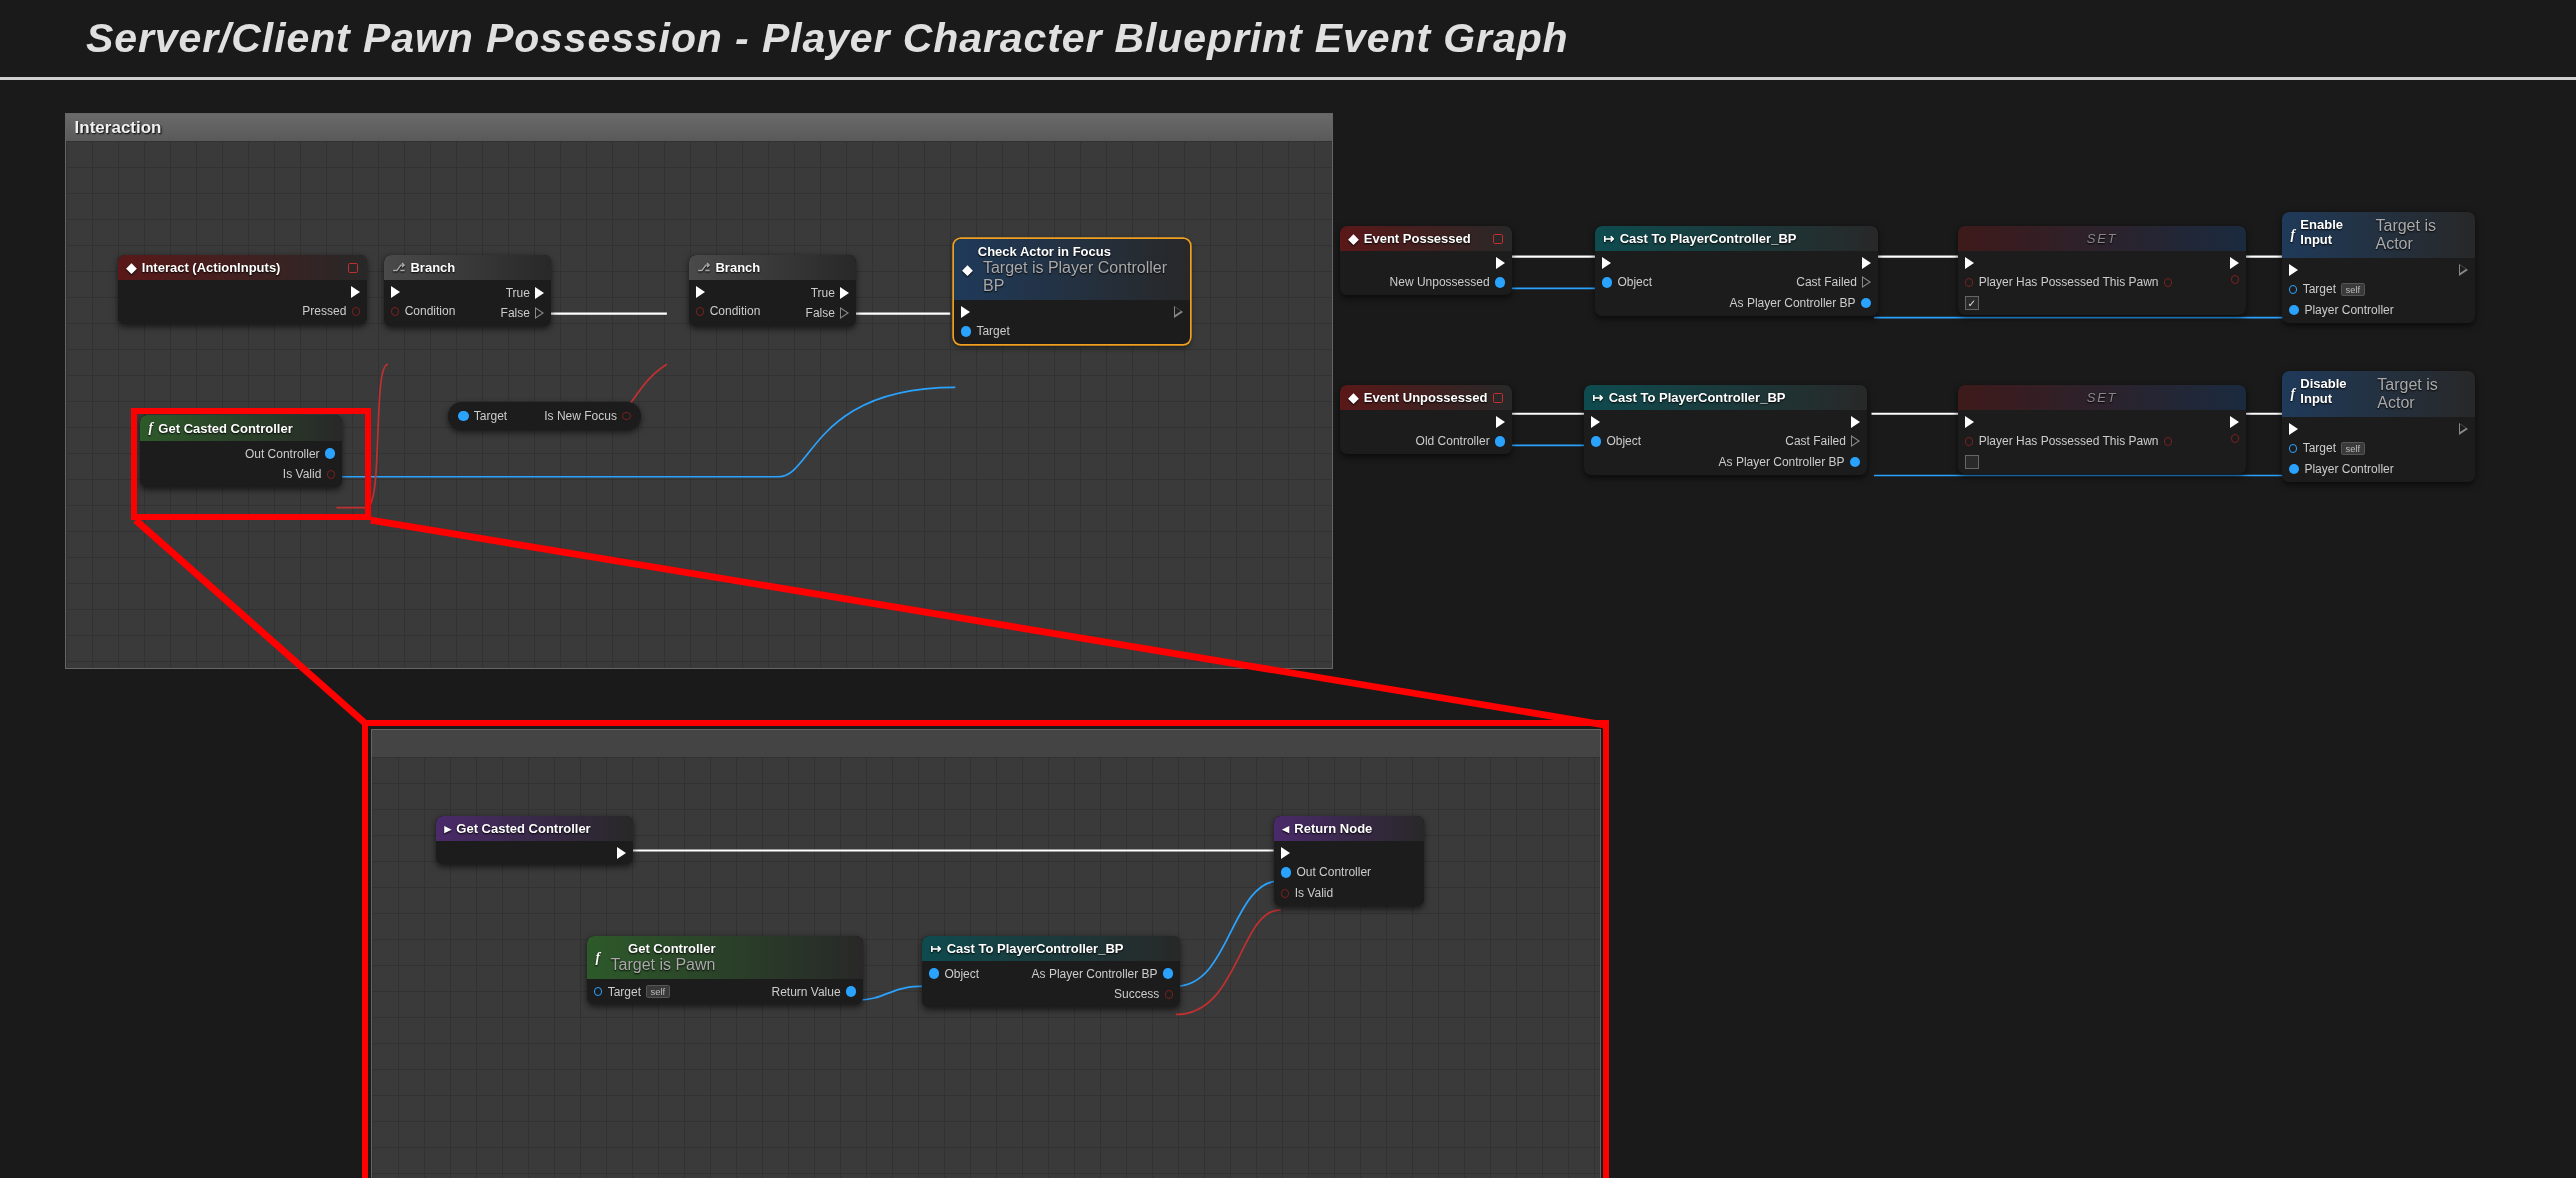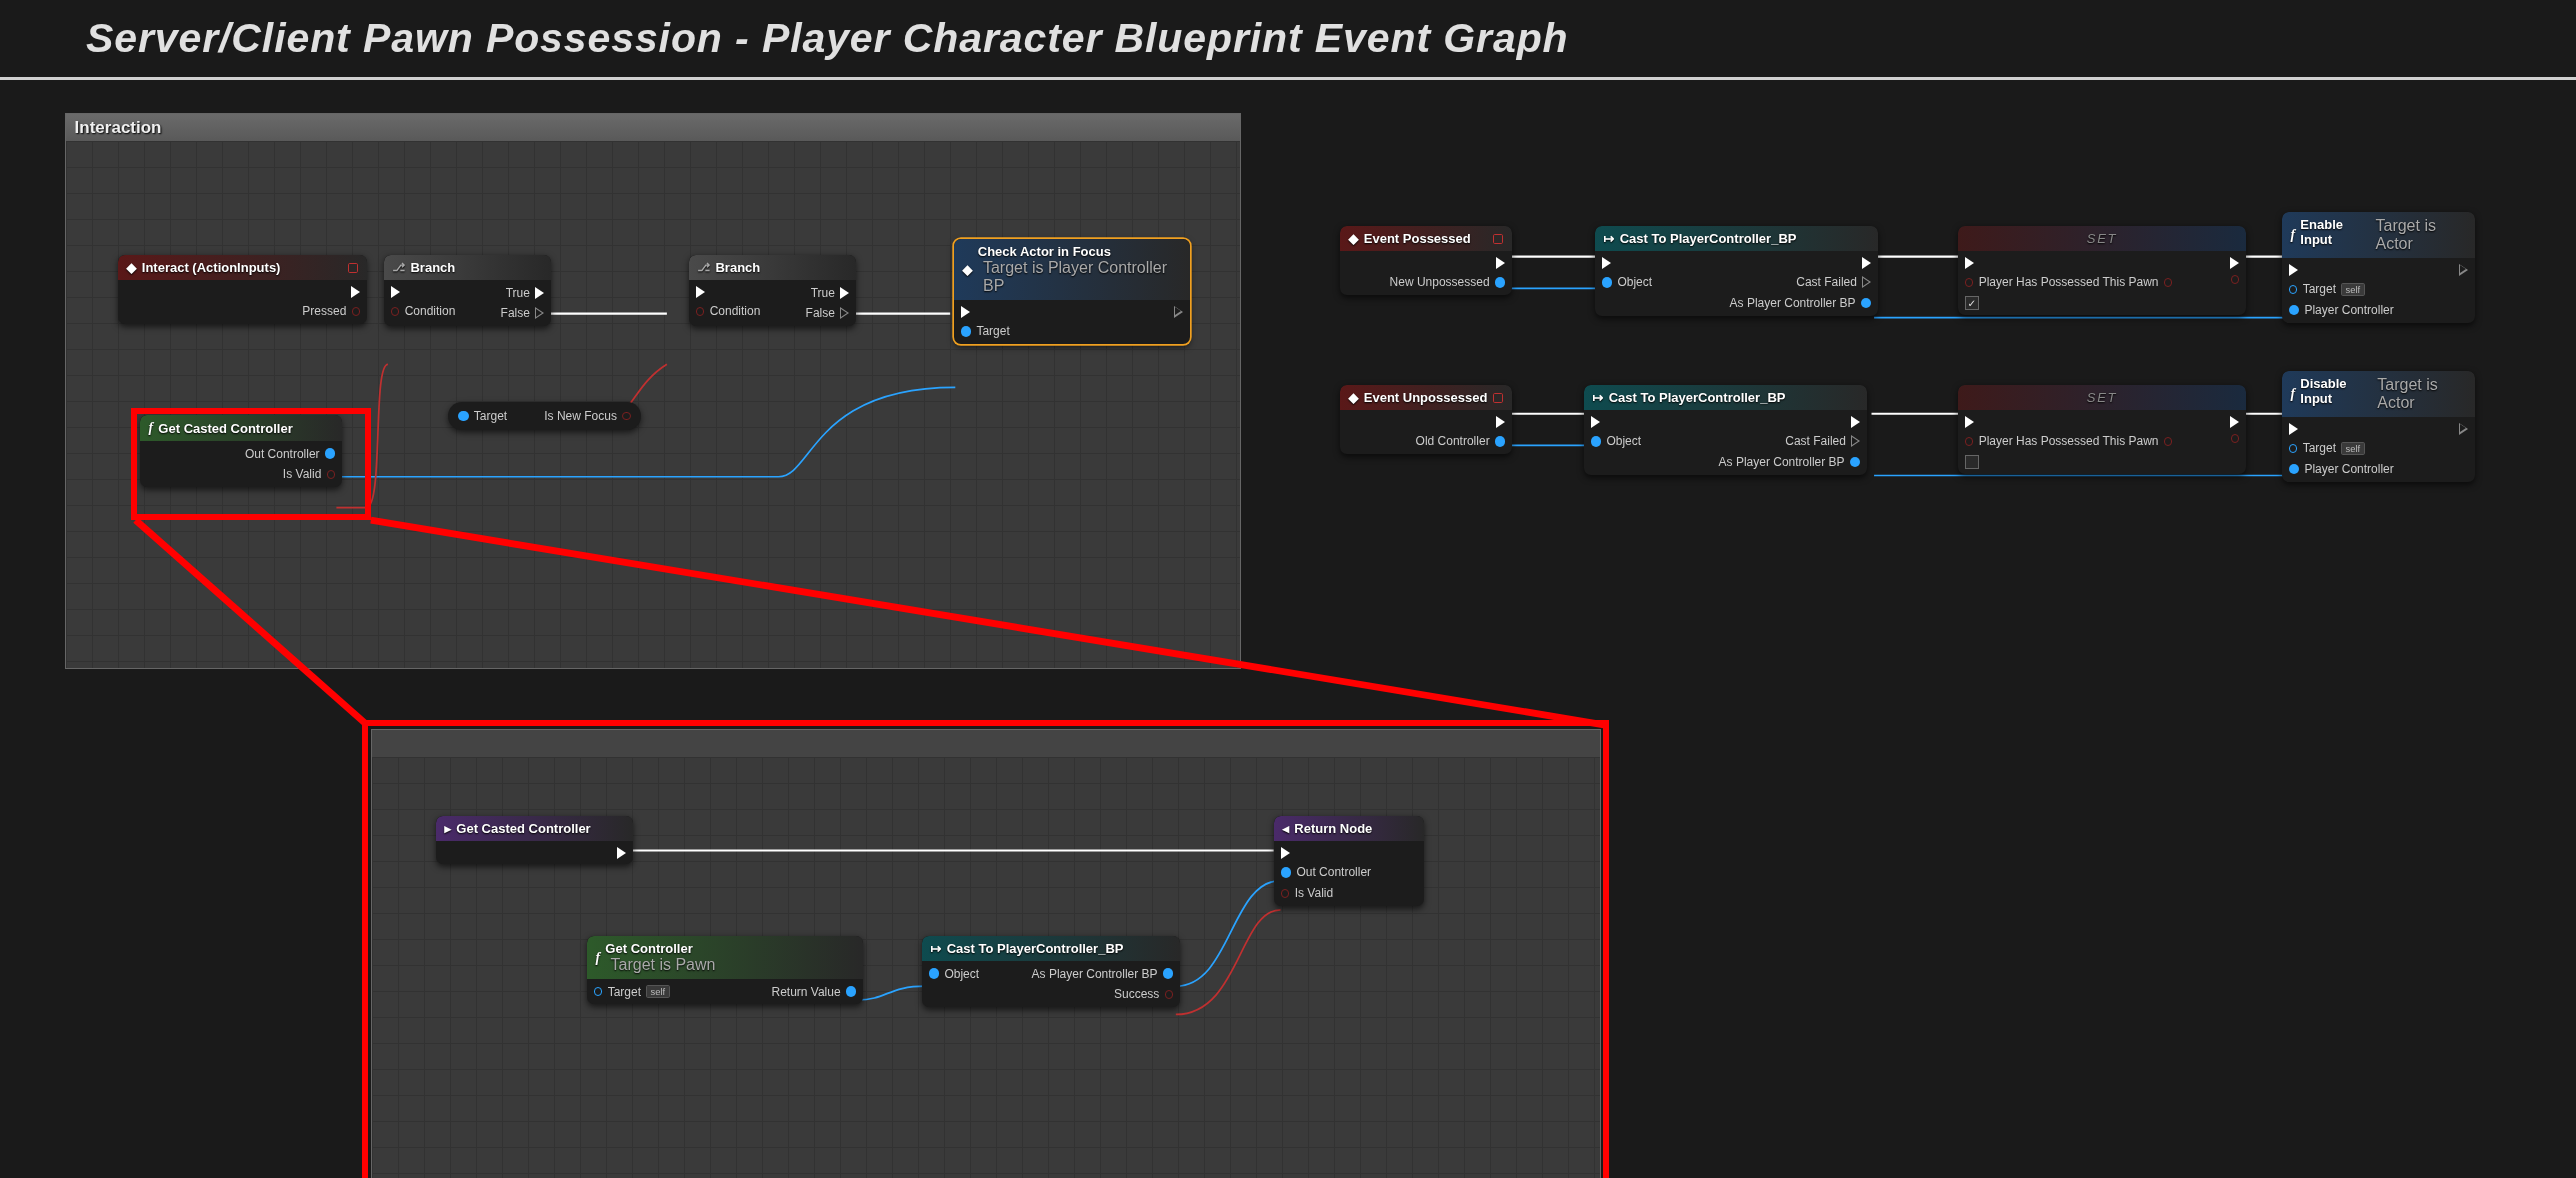--- a/index.html
+++ b/index.html
@@ -49,21 +49,21 @@
 .delegate { width:10.3px; height:10.3px; border:1.7px solid #c03030; border-radius:1.7px; display:inline-block; }
 </style>
 </head>
 <body>
 
 <div class="title-bar">Server/Client Pawn Possession - Player Character Blueprint Event Graph</div>
 <div class="divider"></div>
 
 <div class="canvas">
 
-  <div class="panel" style="left:65px; top:24px; width:1176px; height:556px;">
+  <div class="panel" style="left:65px; top:24px; width:1268px; height:556px;">
     <div class="panel-header">Interaction</div>
     <div class="grid-bg" style="top:27.5px;"></div>
 
     <svg class="wire" style="left:0; top:27.5px; width:1176px; height:529px;" viewBox="0 0 1370 616" width="1176" height="529">
       <path d="M 280 201 C 310 201 310 201 340 201" stroke="#fff" stroke-width="2.5" fill="none"></path>
       <path d="M 555 201 C 630 201 640 201 700 201" stroke="#fff" stroke-width="2.5" fill="none"></path>
       <path d="M 920 201 C 980 201 1000 201 1030 201" stroke="#fff" stroke-width="2.5" fill="none"></path>
       <path d="M 315 391 C 600 391 620 391 830 391 C 870 391 870 287 1036 287" stroke="#2aa3ff" stroke-width="2" fill="none"></path>
       <path d="M 630 322 C 660 322 660 285 700 260" stroke="#c03030" stroke-width="2" fill="none"></path>
       <path d="M 315 427 C 330 427 335 427 350 427 C 370 427 357 260 375 260" stroke="#c03030" stroke-width="2" fill="none"></path>
@@ -255,21 +255,21 @@
               <span class="pin-dot pin-red-h"></span>
               <span>Is Valid</span>
             </div>
         </div>
       </div>
     </div>
 
     <div class="node" style="left:215px; top:206px; width:276px;">
       <div class="node-head head-green">
           <span class="fn-icon">f</span>
-        <div style="display:flex; flex-direction:column;">
+        <div style="display:flex; flex-direction:column;text-align:right;">
             <span>Get Controller</span>
             <span class="node-sub">Target is Pawn</span>
           </div>
       </div>
       <div class="node-body">
         <div class="col">
             <div class="row">
               <span class="pin-obj-h"></span>
               <span>Target</span>
               <span class="self-pill">self</span>

